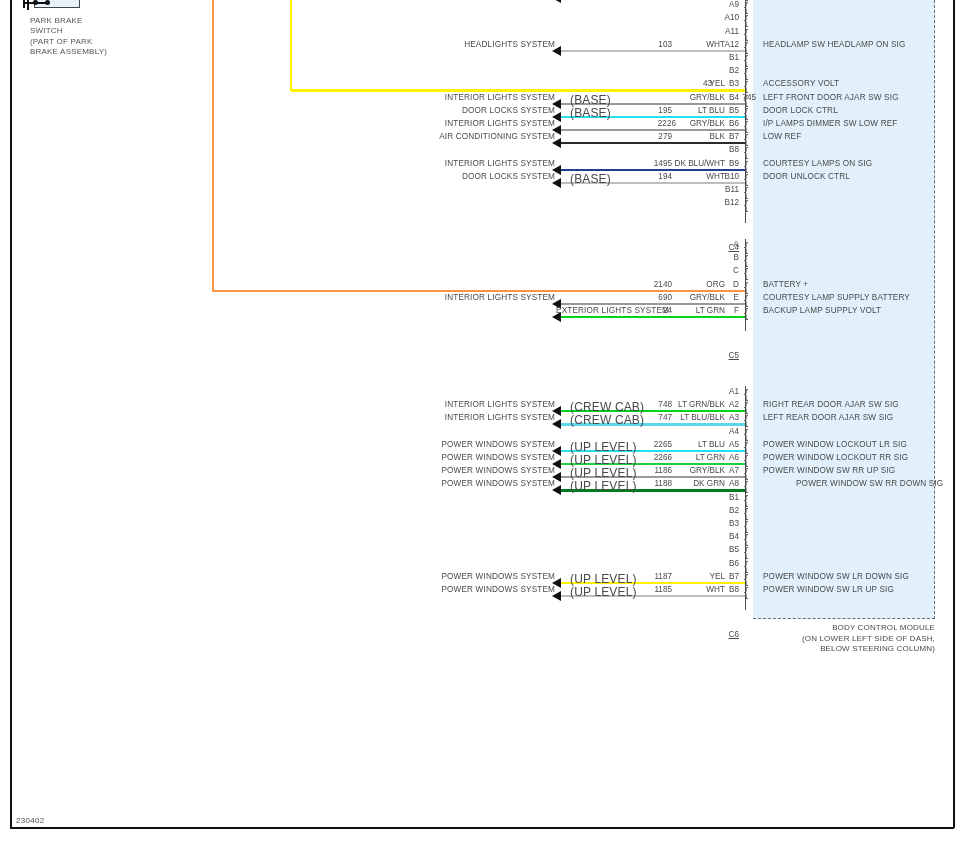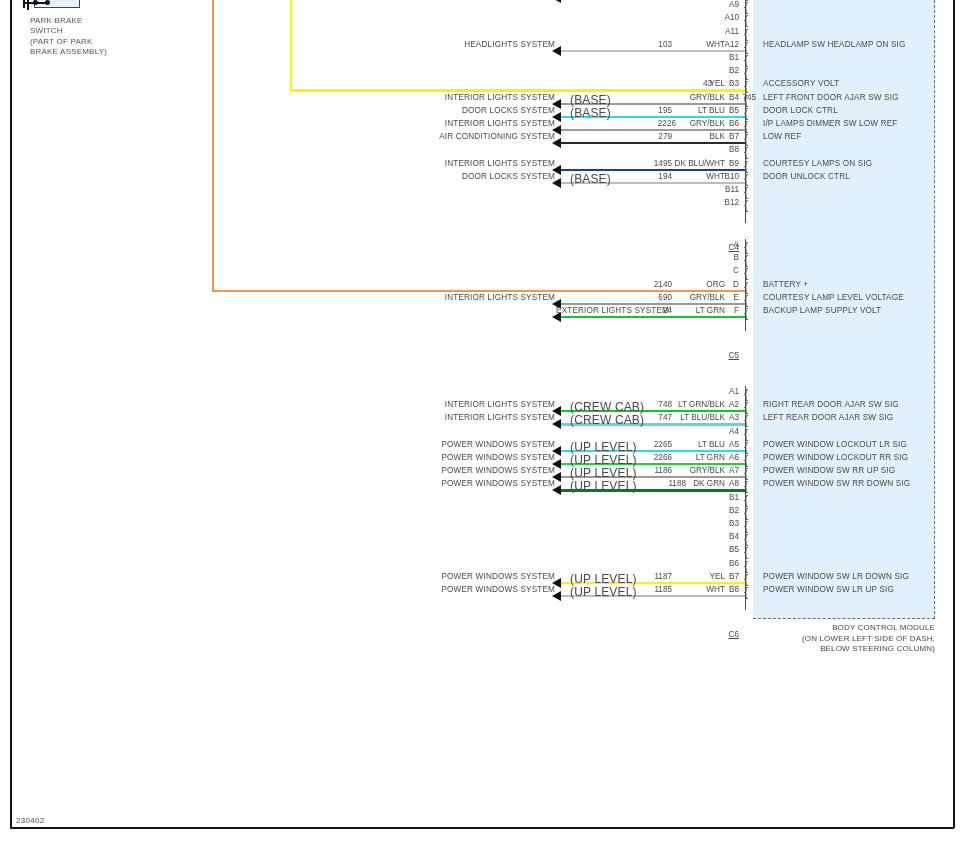--- a/index.html
+++ b/index.html
@@ -196,21 +196,21 @@
         <div class="brace" style="top: 55.8px; font-size: 12px; transform: scaleX(0.8);">{</div>
         <div class="pin" style="position: absolute; right: 6px; top: 53.8px; left: auto;">E</div>
         <div class="brace" style="top: 69px; font-size: 12px; transform: scaleX(0.8);">{</div>
         <div class="pin" style="position: absolute; right: 6px; top: 67px; left: auto;">F</div>
         <div class="pin term" style="position: absolute; right: 6px; top: 80.2px;">C5</div>
       </div>
       <div class="fn-label" style="top: 279.6px;">BATTERY +</div>
       <div class="lead" style="background: rgb(247, 150, 70); top: 289.6px; left: 213px; width: 532px;"></div>
       <div class="wire-num" style="position: absolute; left: 0px; width: 672px; text-align: right; top: 279.6px;">2140</div>
       <div class="wire-col" style="position: absolute; left: 0px; width: 725px; text-align: right; top: 279.6px;">ORG</div>
-      <div class="fn-label" style="top: 292.8px;">COURTESY LAMP LEVEL VOLTAGE</div>
+      <div class="fn-label" style="top: 292.8px;">COURTESY LAMP SUPPLY BATTERY</div>
       <div class="lead" style="background: rgb(154, 154, 154); top: 302.8px; left: 558px; width: 187px;"></div>
       <div class="arrow" style="left: 552px; top: 298.8px; border-right: 9px solid rgb(17, 17, 17);"></div>
       <div class="sys-label" style="position: absolute; left: 0px; width: 555px; text-align: right; top: 292.8px;">INTERIOR LIGHTS SYSTEM</div>
       <div class="wire-num" style="position: absolute; left: 0px; width: 672px; text-align: right; top: 292.8px;">690</div>
       <div class="wire-col" style="position: absolute; left: 0px; width: 725px; text-align: right; top: 292.8px;">GRY/BLK</div>
       <div class="fn-label" style="top: 306px;">BACKUP LAMP SUPPLY VOLT</div>
       <div class="lead" style="background: rgb(0, 210, 30); top: 316px; left: 558px; width: 187px;"></div>
       <div class="arrow" style="left: 552px; top: 312px; border-right: 9px solid rgb(17, 17, 17);"></div>
       <div class="sys-label" style="position: absolute; left: 0px; width: 669px; text-align: right; top: 306px;">EXTERIOR LIGHTS SYSTEM</div>
       <div class="wire-num" style="position: absolute; left: 0px; width: 672px; text-align: right; top: 306px;">24</div>
@@ -279,26 +279,26 @@
       <div class="opt-label" style="left: 570px; top: 453px;">(UP LEVEL)</div>
       <div class="wire-num" style="position: absolute; left: 0px; width: 672px; text-align: right; top: 453px;">2266</div>
       <div class="wire-col" style="position: absolute; left: 0px; width: 725px; text-align: right; top: 453px;">LT GRN</div>
       <div class="fn-label" style="top: 466.2px;">POWER WINDOW SW RR UP SIG</div>
       <div class="lead" style="background: rgb(154, 154, 154); top: 476.2px; left: 558px; width: 187px;"></div>
       <div class="arrow" style="left: 552px; top: 472.2px; border-right: 9px solid rgb(17, 17, 17);"></div>
       <div class="sys-label" style="position: absolute; left: 0px; width: 555px; text-align: right; top: 466.2px;">POWER WINDOWS SYSTEM</div>
       <div class="opt-label" style="left: 570px; top: 466.2px;">(UP LEVEL)</div>
       <div class="wire-num" style="position: absolute; left: 0px; width: 672px; text-align: right; top: 466.2px;">1186</div>
       <div class="wire-col" style="position: absolute; left: 0px; width: 725px; text-align: right; top: 466.2px;">GRY/BLK</div>
-      <div class="fn-label" style="top: 479.4px;">POWER WINDOW SW RR DOWN SIG</div>
+      <div class="fn-label" style="top: 479.4px; margin-left: 33px;">POWER WINDOW SW RR DOWN SIG</div>
       <div class="lead" style="background: rgb(0, 125, 30); top: 489.4px; left: 558px; width: 187px;"></div>
       <div class="arrow" style="left: 552px; top: 485.4px; border-right: 9px solid rgb(17, 17, 17);"></div>
       <div class="sys-label" style="position: absolute; left: 0px; width: 555px; text-align: right; top: 479.4px;">POWER WINDOWS SYSTEM</div>
       <div class="opt-label" style="left: 570px; top: 479.4px;">(UP LEVEL)</div>
-      <div class="wire-num" style="position: absolute; left: 0px; width: 672px; text-align: right; top: 479.4px; padding-left: 14px;">1188</div>
+      <div class="wire-num" style="position: absolute; left: 0px; width: 672px; text-align: right; top: 479.4px;">1188</div>
       <div class="wire-col" style="position: absolute; left: 0px; width: 725px; text-align: right; top: 479.4px;">DK GRN</div>
       <div class="fn-label" style="top: 571.8px;">POWER WINDOW SW LR DOWN SIG</div>
       <div class="lead" style="background: rgb(255, 242, 0); top: 581.8px; left: 558px; width: 187px;"></div>
       <div class="arrow" style="left: 552px; top: 577.8px; border-right: 9px solid rgb(17, 17, 17);"></div>
       <div class="sys-label" style="position: absolute; left: 0px; width: 555px; text-align: right; top: 571.8px;">POWER WINDOWS SYSTEM</div>
       <div class="opt-label" style="left: 570px; top: 571.8px;">(UP LEVEL)</div>
       <div class="wire-num" style="position: absolute; left: 0px; width: 672px; text-align: right; top: 571.8px;">1187</div>
       <div class="wire-col" style="position: absolute; left: 0px; width: 725px; text-align: right; top: 571.8px;">YEL</div>
       <div class="fn-label" style="top: 585px;">POWER WINDOW SW LR UP SIG</div>
       <div class="lead" style="background: rgb(189, 189, 189); top: 595px; left: 558px; width: 187px;"></div>

